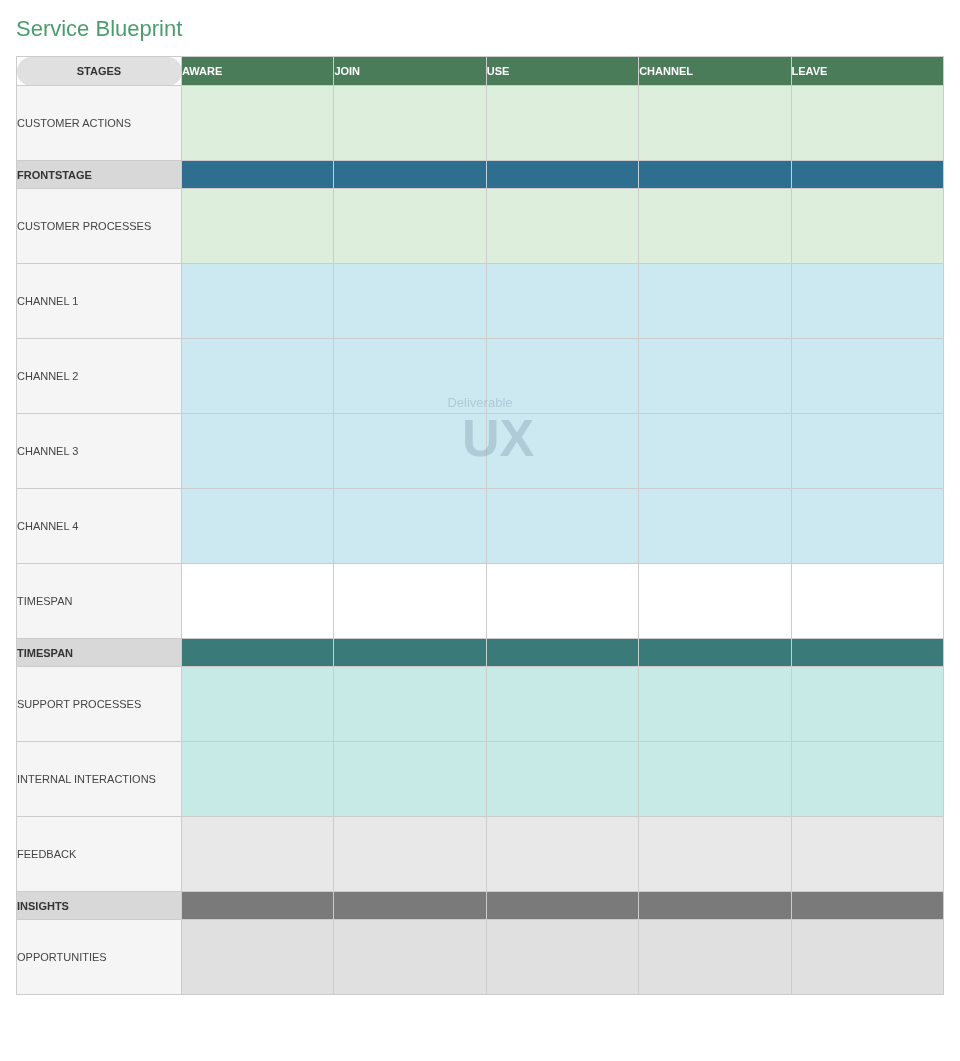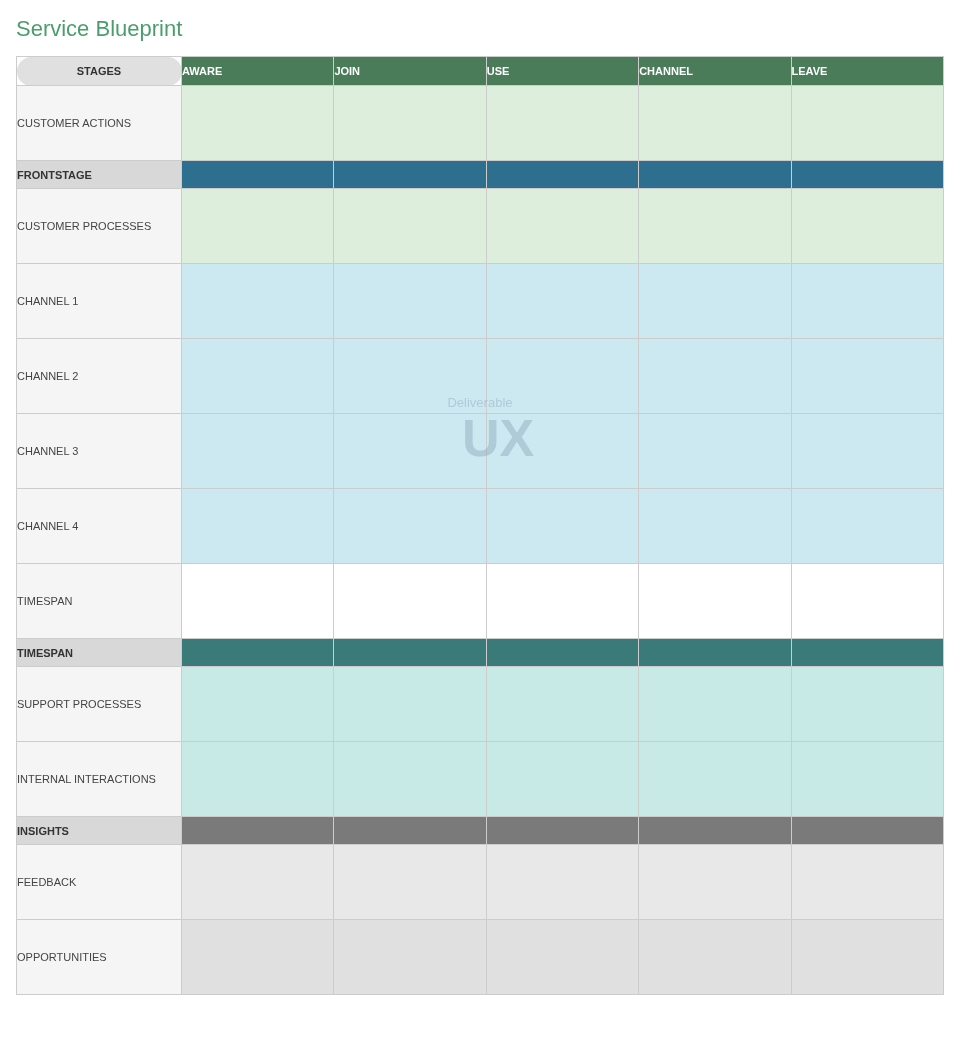--- a/index.html
+++ b/index.html
@@ -253,35 +253,35 @@
       <tr>
         <td class="row-label">INTERNAL INTERACTIONS</td>
         <td class="cell-internal"></td>
         <td class="cell-internal"></td>
         <td class="cell-internal"></td>
         <td class="cell-internal"></td>
         <td class="cell-internal"></td>
       </tr>
 
       <tr>
+        <td class="row-label">FEEDBACK</td>
+        <td class="cell-feedback"></td>
+        <td class="cell-feedback"></td>
+        <td class="cell-feedback"></td>
+        <td class="cell-feedback"></td>
+        <td class="cell-feedback"></td>
+      </tr>
+
+      <tr>
         <td class="section-label">INSIGHTS</td>
         <td class="section-cell-insights"></td>
         <td class="section-cell-insights"></td>
         <td class="section-cell-insights"></td>
         <td class="section-cell-insights"></td>
         <td class="section-cell-insights"></td>
-      </tr>
-
-      <tr>
-        <td class="row-label">FEEDBACK</td>
-        <td class="cell-feedback"></td>
-        <td class="cell-feedback"></td>
-        <td class="cell-feedback"></td>
-        <td class="cell-feedback"></td>
-        <td class="cell-feedback"></td>
       </tr>
 
       <tr>
         <td class="row-label">OPPORTUNITIES</td>
         <td class="cell-opportunities"></td>
         <td class="cell-opportunities"></td>
         <td class="cell-opportunities"></td>
         <td class="cell-opportunities"></td>
         <td class="cell-opportunities"></td>
       </tr>

